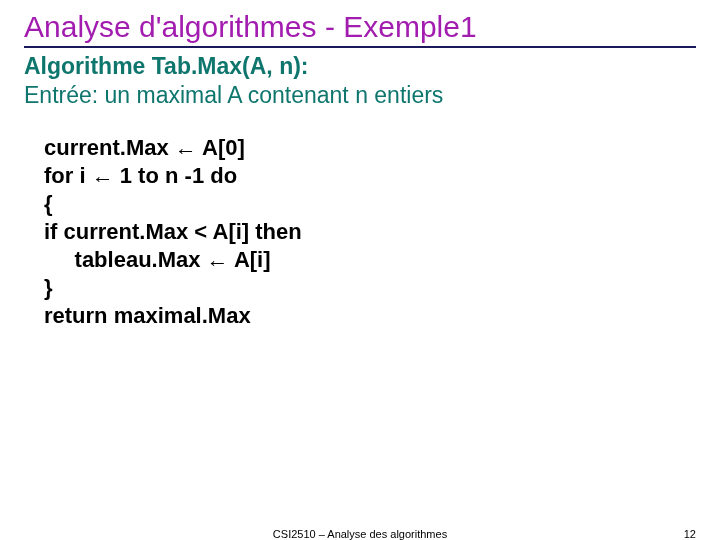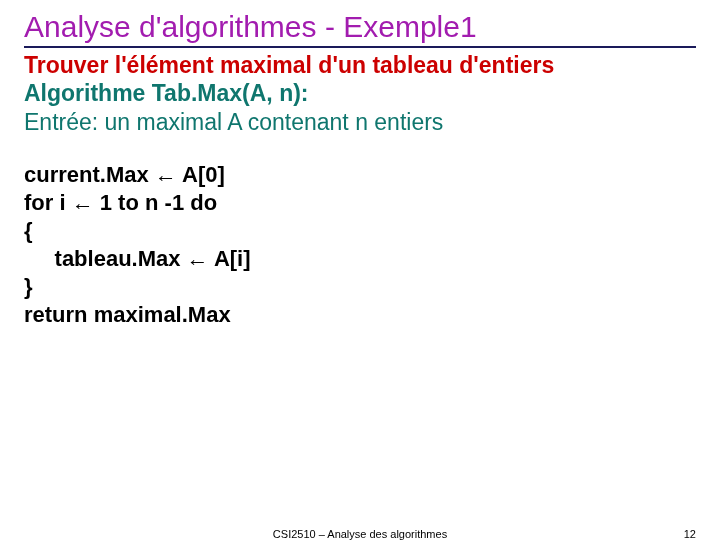--- a/index.html
+++ b/index.html
@@ -38,20 +38,21 @@
   .desc-line {
     font-size: 23px;
     color: #0f766e;
     line-height: 1.25;
   }
   .desc-line .bold {
     font-weight: bold;
   }
   .code-block {
     margin-top: 24px;
+    margin-left: 20px;
     font-size: 22px;
     color: #000000;
     font-weight: bold;
     line-height: 1.28;
   }
   .code-line {
     white-space: pre;
   }
   .footer {
     position: absolute;
@@ -71,28 +72,28 @@
     right: 24px;
   }
 </style>
 </head>
 <body>
 
 <div class="slide">
   <div class="title-area">
     <div class="title">Analyse d'algorithmes - Exemple1</div>
   </div>
-  <div class="subtitle">Trouver l'élément maximal d'un tableau d'entiers</div>
   <div class="desc-line"><span class="bold">Algorithme Tab.Max(A, n):</span></div>
   <div class="desc-line">Entrée: un maximal A contenant n entiers</div>
 
   <div class="code-block">
     <div class="code-line">current.Max ← A[0]</div>
     <div class="code-line">for i ← 1 to n -1 do</div>
     <div class="code-line">{</div>
+    <div class="code-line">if current.Max &lt; A[i] then</div>
     <div class="code-line">     tableau.Max ← A[i]</div>
     <div class="code-line">}</div>
     <div class="code-line">return maximal.Max</div>
   </div>
 
   <div class="footer">
     <span class="footer-center">CSI2510 – Analyse des algorithmes</span>
     <span class="footer-right">12</span>
   </div>
 </div>

